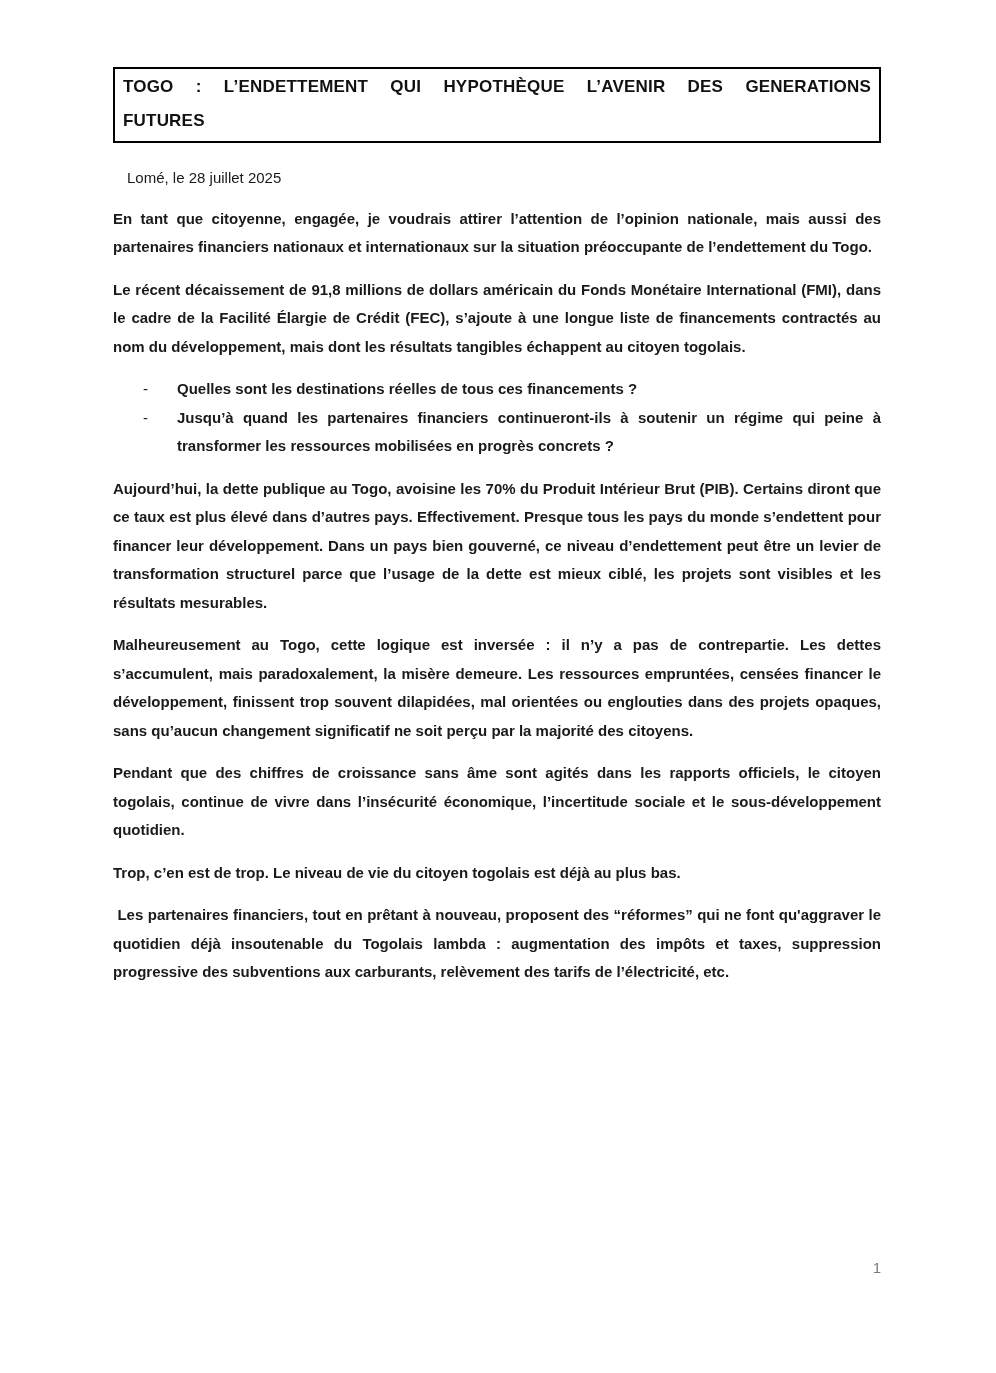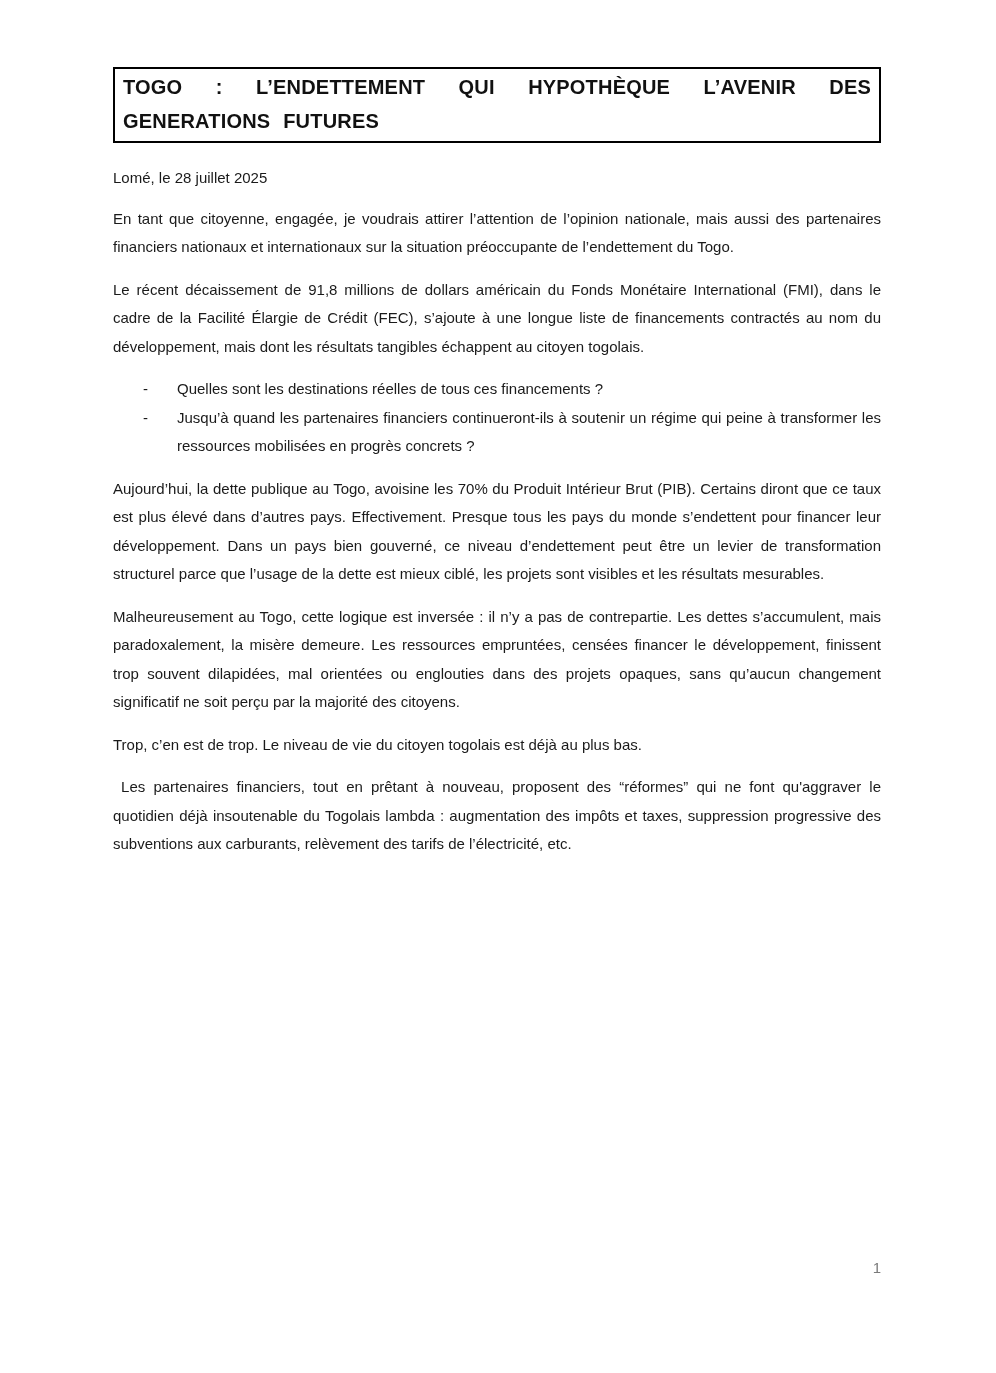--- a/index.html
+++ b/index.html
@@ -20,52 +20,53 @@
     color: #1a1a1a;
     overflow: hidden;
   }
   .title-box {
     border: 2px solid #000000;
     padding: 1px 8px 3px 8px;
     margin: 0 0 21px 0;
   }
   .doc-title {
     margin: 0;
-    font-size: 20px;
+    font-size: 17px;
     line-height: 34px;
     font-weight: 700;
     text-align: justify;
     word-spacing: 7px;
     letter-spacing: 0.2px;
     color: #111111;
   }
   p.para {
     margin: 0 0 14px 0;
     text-align: justify;
+    font-weight: bold;
   }
   p.date-line {
-    margin: 0 0 12px 0;
+    margin: 0 0 12px 14px;
     text-align: left;
   }
   .bullet-list {
     margin: 0 0 14px 0;
   }
   .bullet-item {
     display: flex;
     padding-left: 30px;
   }
   .bullet-dash {
     width: 34px;
     flex: none;
     font-weight: 400;
   }
   .bullet-text {
     flex: 1;
     text-align: justify;
-    font-weight: 400;
+    font-weight: 700;
   }
   .page-number {
     position: absolute;
     top: 1257px;
     right: 115px;
     color: #7a7a7a;
     font-size: 15px;
     line-height: 22px;
   }
 </style>
@@ -94,20 +95,21 @@
     <div class="bullet-item">
       <span class="bullet-dash">-</span>
       <span class="bullet-text">Jusqu’à quand les partenaires financiers continueront-ils à soutenir un régime qui peine à transformer les ressources mobilisées en progrès concrets&nbsp;?</span>
     </div>
   </div>
 
   <p class="para">Aujourd’hui, la dette publique au Togo, avoisine les 70% du Produit Intérieur Brut (PIB). Certains diront que ce taux est plus élevé dans d’autres pays. Effectivement. Presque tous les pays du monde s’endettent pour financer leur développement. Dans un pays bien gouverné, ce niveau d’endettement peut être un levier de transformation structurel parce que l’usage de la dette est mieux ciblé, les projets sont visibles et les résultats mesurables.</p>
 
   <p class="para">Malheureusement au Togo, cette logique est inversée&nbsp;: il n’y a pas de contrepartie. Les dettes s’accumulent, mais paradoxalement, la misère demeure. Les ressources empruntées, censées financer le développement, finissent trop souvent dilapidées, mal orientées ou englouties dans des projets opaques, sans qu’aucun changement significatif ne soit perçu par la majorité des citoyens.</p>
 
+  <p class="para">Pendant que des chiffres de croissance sans âme sont agités dans les rapports officiels, le citoyen togolais, continue de vivre dans l’insécurité économique, l’incertitude sociale et le sous-développement quotidien.</p>
 
   <p class="para">Trop, c’en est de trop. Le niveau de vie du citoyen togolais est déjà au plus bas.</p>
 
   <p class="para">&nbsp;Les partenaires financiers, tout en prêtant à nouveau, proposent des “réformes” qui ne font qu'aggraver le quotidien déjà insoutenable du Togolais lambda&nbsp;: augmentation des impôts et taxes, suppression progressive des subventions aux carburants, relèvement des tarifs de l’électricité, etc.</p>
 
   <div class="page-number">1</div>
 
 </div>
 
 </body></html>

